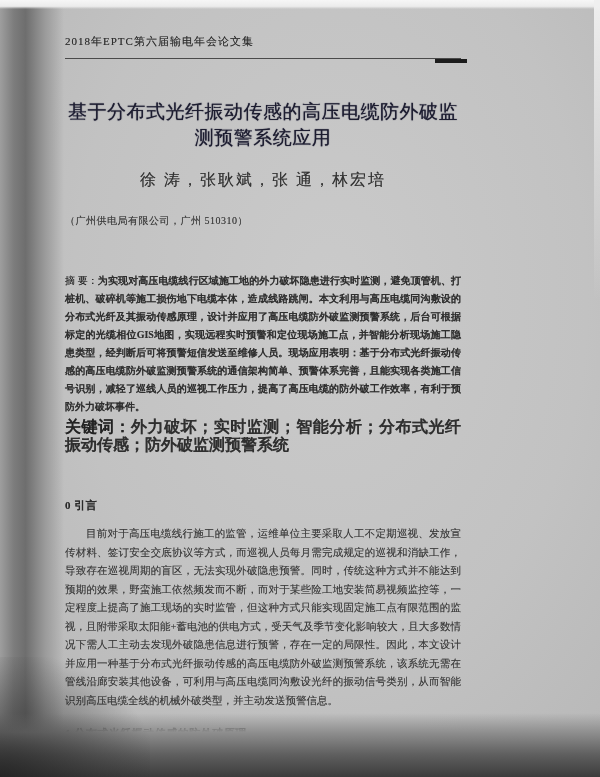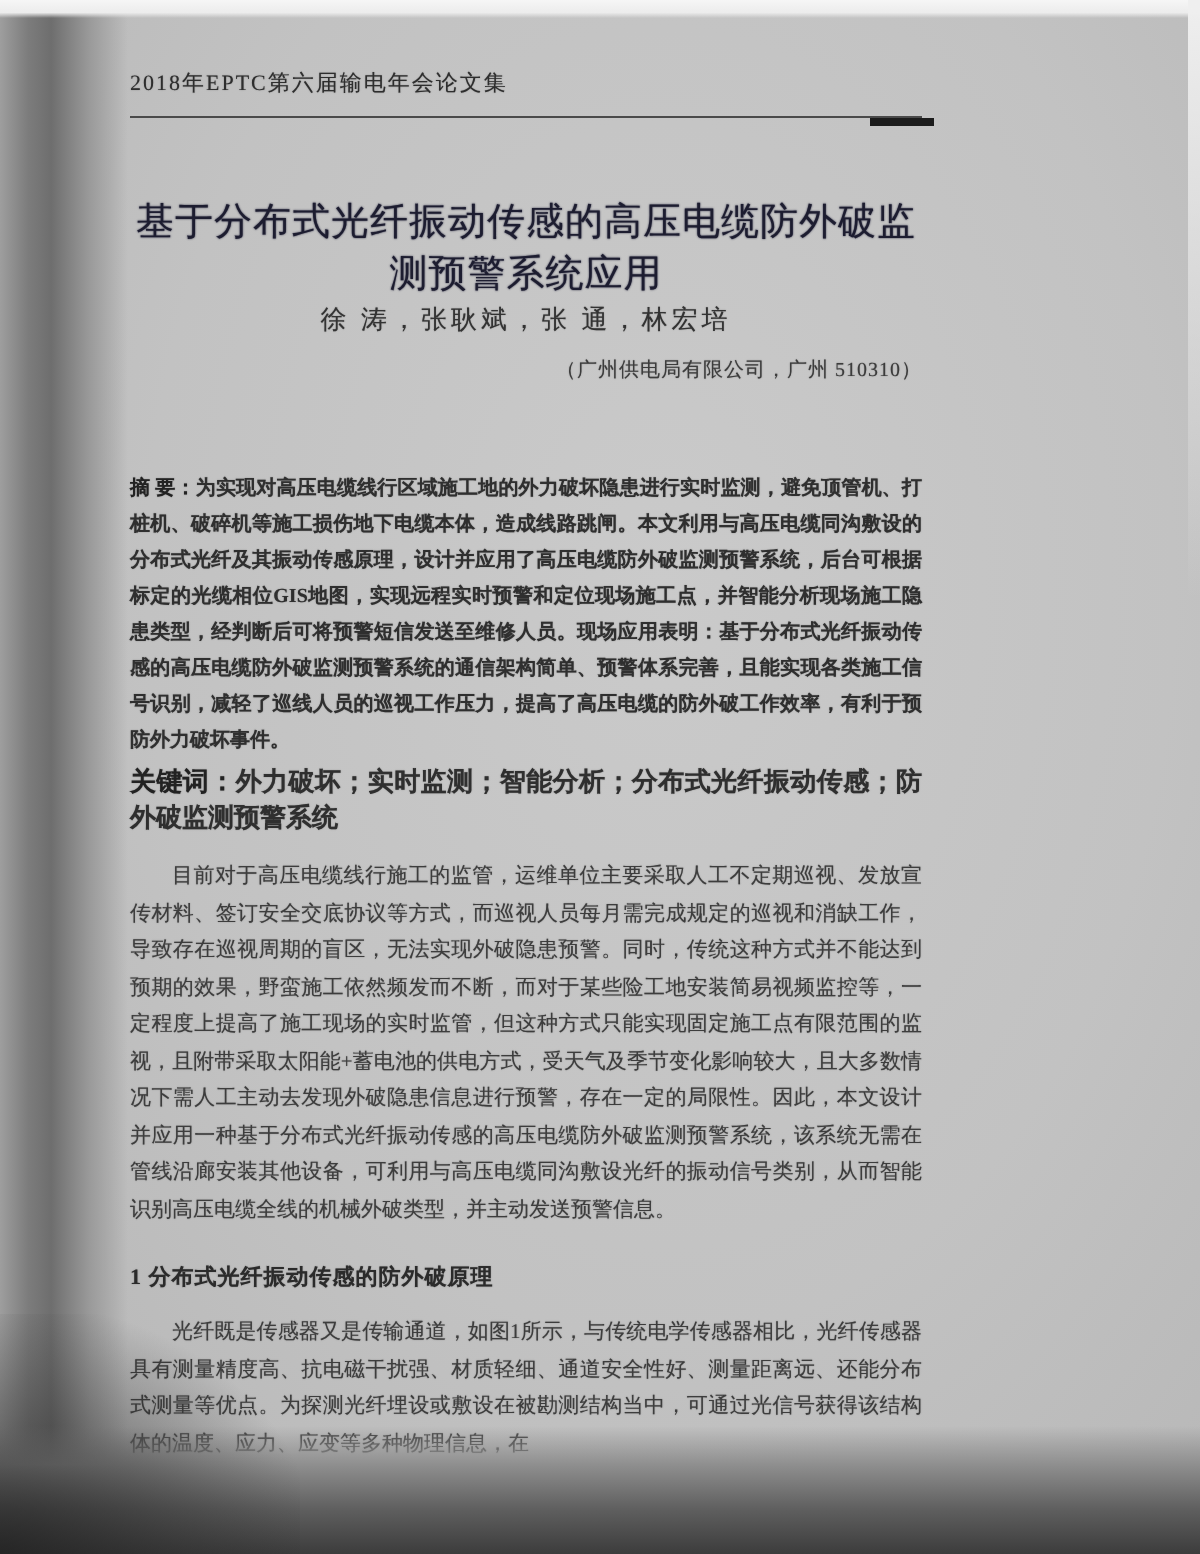--- a/index.html
+++ b/index.html
@@ -49,30 +49,30 @@
   .header-row{font-size:11px;color:#2e2e2e;letter-spacing:1px;}
   .header-rule{position:relative;margin-top:9px;height:1px;background:#4a4a4a;}
   .rule-tab{position:absolute;right:-6px;top:1px;width:32px;height:4px;background:#1c1c1c;}
 
   .title{
     margin:40px 0 0 0;text-align:center;
     font-size:19px;font-weight:normal;color:#1d1d30;
     letter-spacing:0.5px;line-height:26px;
     text-shadow:0 0 1px rgba(25,25,50,.9);
   }
-  .authors{text-align:center;font-size:13px;color:#333;letter-spacing:2px;}
-  .affiliation{margin-top:9px;text-align:right;font-size:10px;color:#3c3c3c;letter-spacing:0.5px;}
+  .authors{margin-top:19px;text-align:center;font-size:16px;color:#333;letter-spacing:2px;}
+  .affiliation{margin-top:23px;text-align:left;font-size:10px;color:#3c3c3c;letter-spacing:0.5px;}
 
   .abstract{
     margin:44px 0 0 0;font-size:10px;line-height:18px;
     text-align:justify;color:#2f2f2f;font-weight:600;
   }
-  .abstract .label{font-weight:bold;color:#222;}
+  .abstract .label{font-weight:normal;color:#222;}
   .keywords{
-    margin:2px 0 0 0;font-size:13px;line-height:18px;
+    margin:2px 0 0 0;font-size:16px;line-height:18px;
     text-align:justify;color:#2f2f2f;font-weight:600;
   }
   .keywords .label{font-weight:bold;color:#222;}
 
   .sec-heading{
     margin:44px 0 0 0;font-size:11px;font-weight:bold;color:#2b2b2b;
     letter-spacing:0.5px;
   }
   .sec-heading.second{margin-top:16px;}
   .body-para{
@@ -97,20 +97,21 @@
     <h1 class="title">基于分布式光纤振动传感的高压电缆防外破监测预警系统应用</h1>
 
     <div class="authors">徐 涛，张耿斌，张 通，林宏培</div>
 
     <div class="affiliation">（广州供电局有限公司，广州 510310）</div>
 
     <p class="abstract"><span class="label">摘  要：</span><span>为实现对高压电缆线行区域施工地的外力破坏隐患进行实时监测，避免顶管机、打桩机、破碎机等施工损伤地下电缆本体，造成线路跳闸。本文利用与高压电缆同沟敷设的分布式光纤及其振动传感原理，设计并应用了高压电缆防外破监测预警系统，后台可根据标定的光缆相位GIS地图，实现远程实时预警和定位现场施工点，并智能分析现场施工隐患类型，经判断后可将预警短信发送至维修人员。现场应用表明：基于分布式光纤振动传感的高压电缆防外破监测预警系统的通信架构简单、预警体系完善，且能实现各类施工信号识别，减轻了巡线人员的巡视工作压力，提高了高压电缆的防外破工作效率，有利于预防外力破坏事件。</span></p>
 
     <p class="keywords"><span class="label">关键词：</span><span>外力破坏；实时监测；智能分析；分布式光纤振动传感；防外破监测预警系统</span></p>
 
+    <h2 class="sec-heading">0  引言</h2>
 
 
     <p class="body-para">目前对于高压电缆线行施工的监管，运维单位主要采取人工不定期巡视、发放宣传材料、签订安全交底协议等方式，而巡视人员每月需完成规定的巡视和消缺工作，导致存在巡视周期的盲区，无法实现外破隐患预警。同时，传统这种方式并不能达到预期的效果，野蛮施工依然频发而不断，而对于某些险工地安装简易视频监控等，一定程度上提高了施工现场的实时监管，但这种方式只能实现固定施工点有限范围的监视，且附带采取太阳能+蓄电池的供电方式，受天气及季节变化影响较大，且大多数情况下需人工主动去发现外破隐患信息进行预警，存在一定的局限性。因此，本文设计并应用一种基于分布式光纤振动传感的高压电缆防外破监测预警系统，该系统无需在管线沿廊安装其他设备，可利用与高压电缆同沟敷设光纤的振动信号类别，从而智能识别高压电缆全线的机械外破类型，并主动发送预警信息。</p>
 
     <h2 class="sec-heading second">1  分布式光纤振动传感的防外破原理</h2>
 
     <p class="body-para">光纤既是传感器又是传输通道，如图1所示，与传统电学传感器相比，光纤传感器具有测量精度高、抗电磁干扰强、材质轻细、通道安全性好、测量距离远、还能分布式测量等优点。为探测光纤埋设或敷设在被勘测结构当中，可通过光信号获得该结构体的温度、应力、应变等多种物理信息，在</p>
 
   </div>
 

